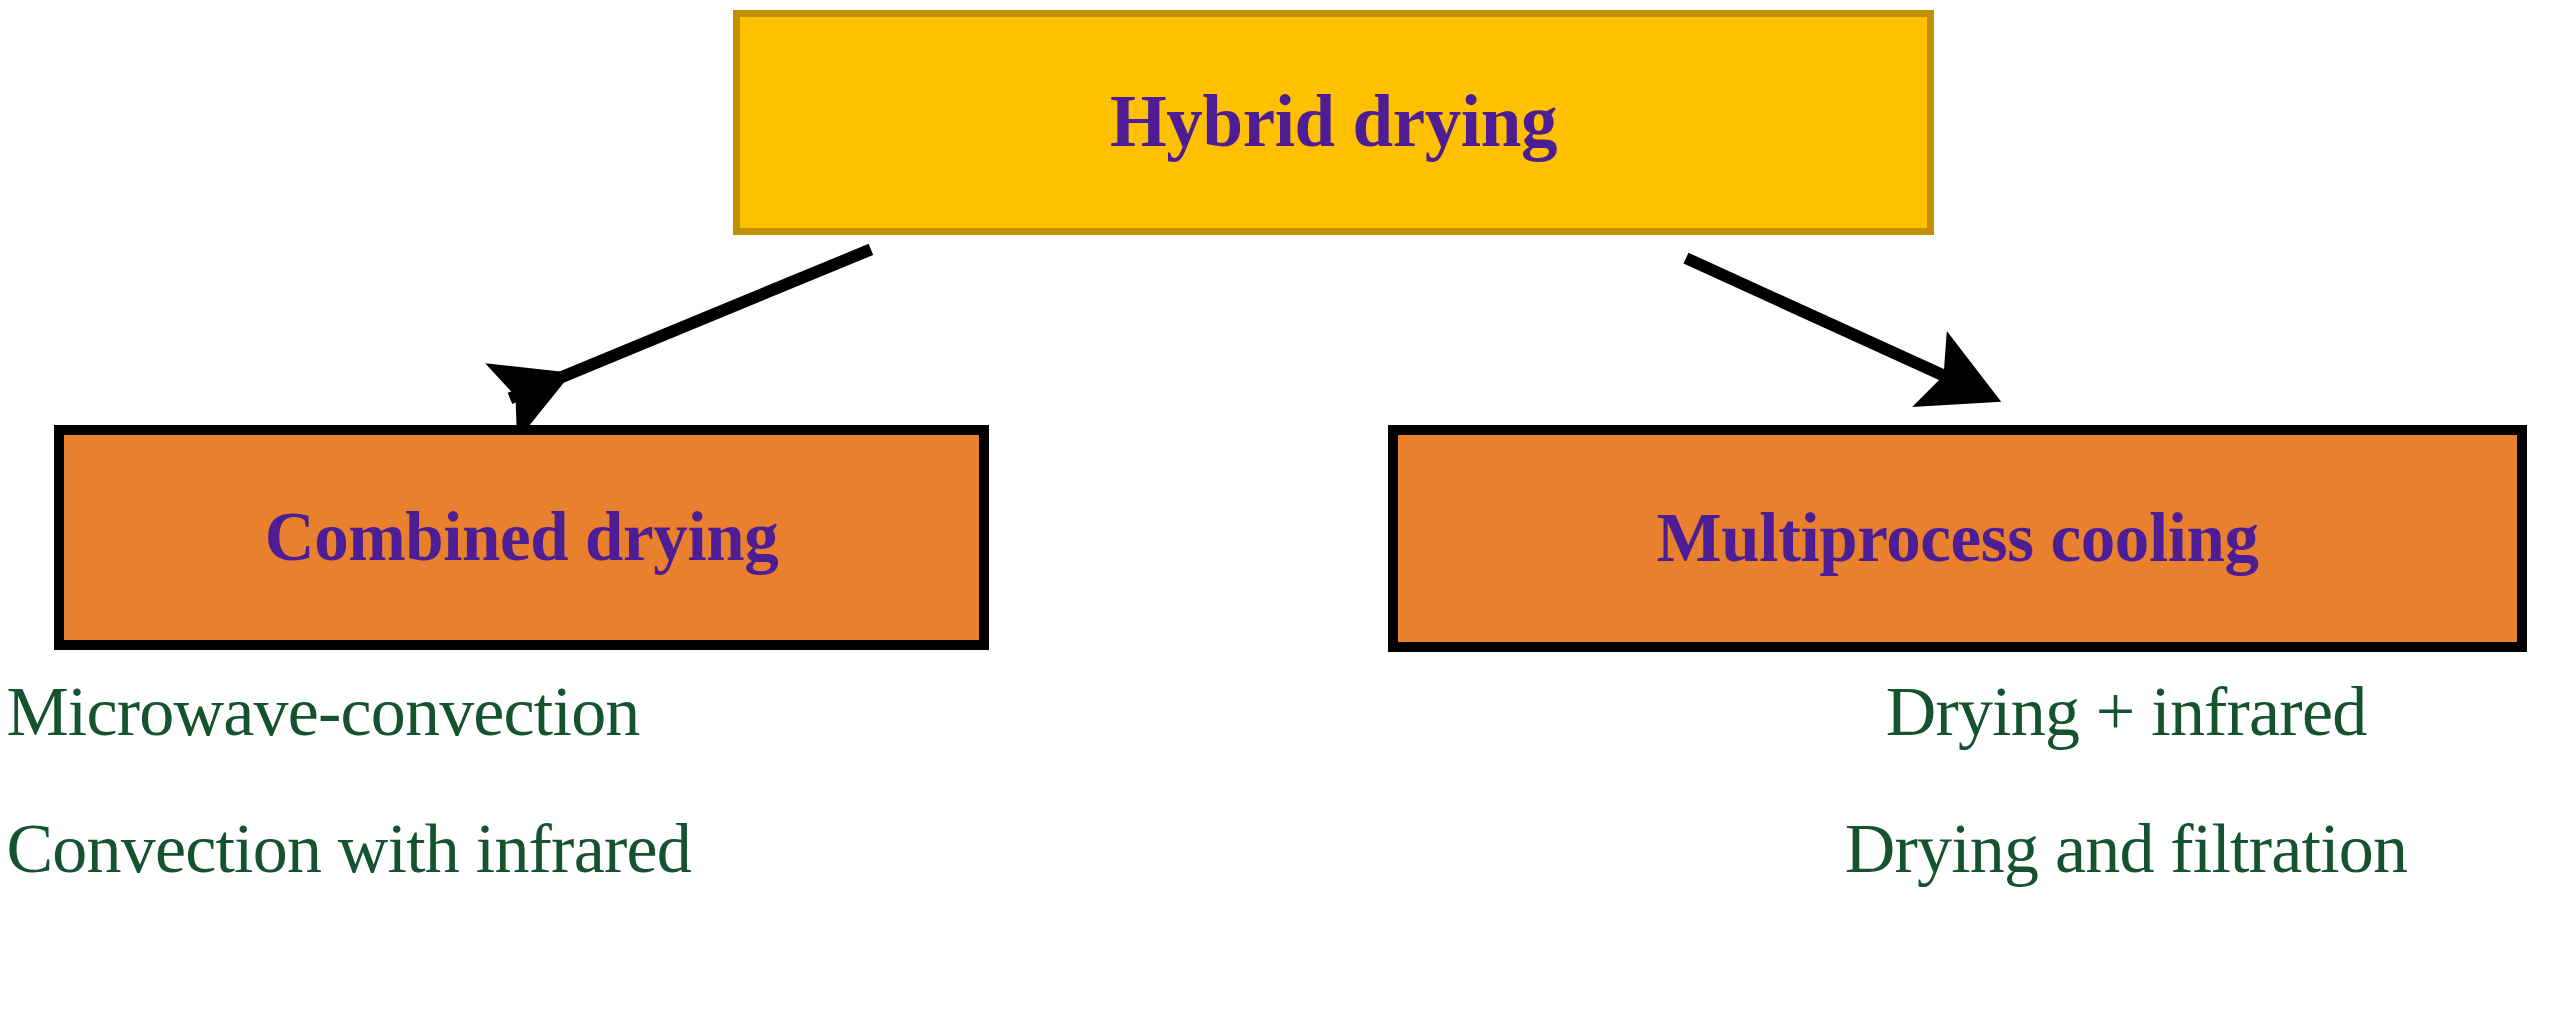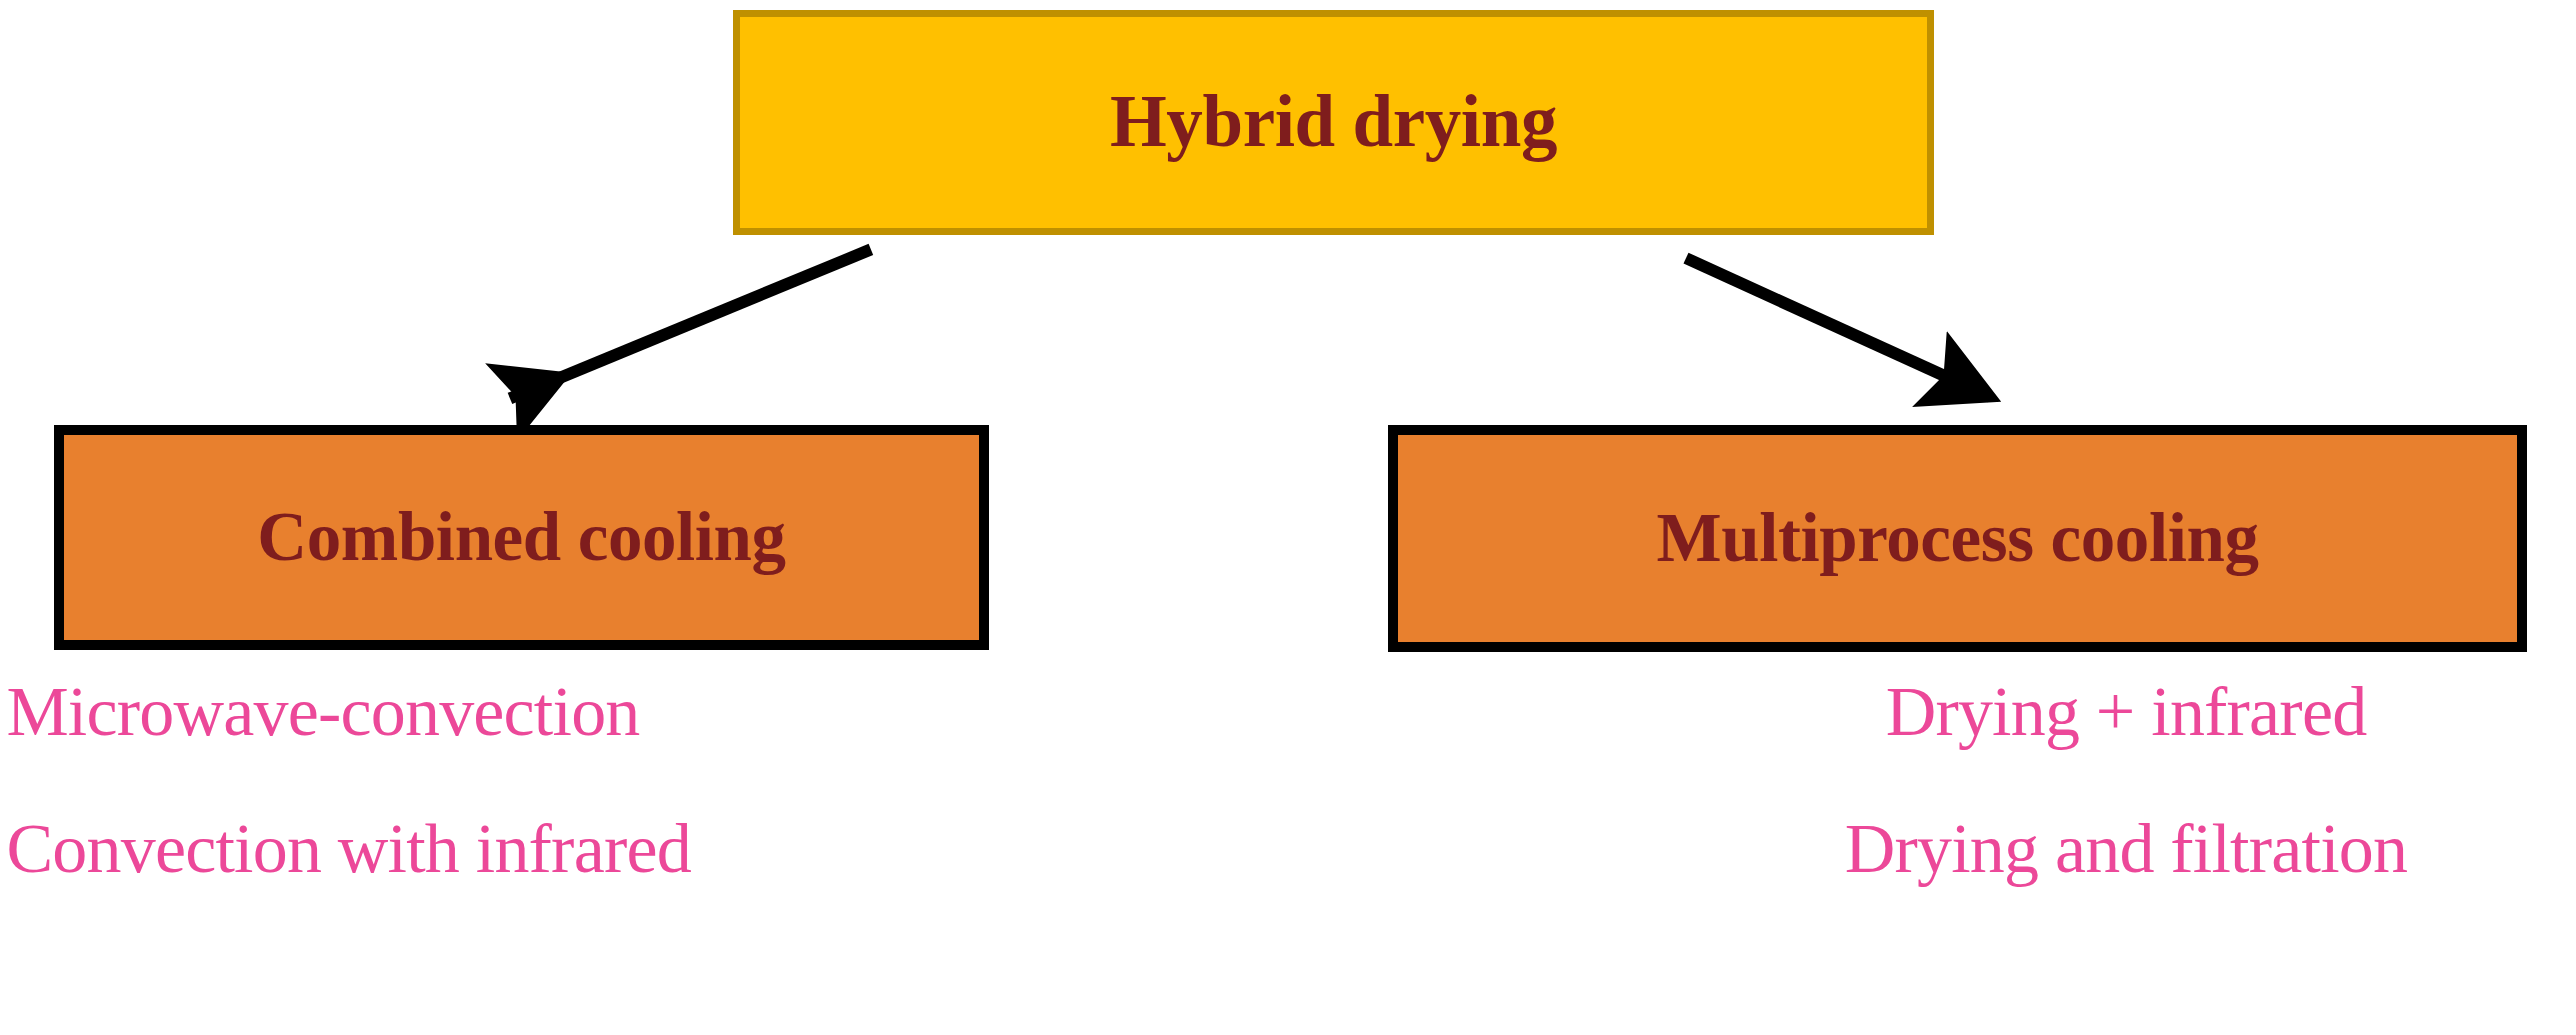--- a/index.html
+++ b/index.html
@@ -18,21 +18,21 @@
 
   
   .node {
     position: absolute;
     box-sizing: border-box;
     display: flex;
     align-items: center;
     justify-content: center;
     text-align: center;
     font-weight: bold;
-    color: #7f1d1d;
+    color: #4c1d95;
     line-height: 1.05;
     letter-spacing: -0.4px;
   }
 
   #node-hybrid {
     left: 733px;
     top: 9.6px;
     width: 1201px;
     height: 225px;
     background: #ffc000;
@@ -70,21 +70,21 @@
     pointer-events: none;
   }
 
   
   .leaf-list {
     position: absolute;
     display: flex;
     flex-direction: column;
   }
   .leaf-item {
-    color: #ec4899;
+    color: #14532d;
     font-size: 70px;
     font-weight: normal;
     white-space: nowrap;
     letter-spacing: -0.8px;
   }
 
   #list-combined {
     left: 6.4px;
     top: 668px;
     align-items: flex-start;
@@ -121,21 +121,21 @@
       </marker>
       <marker id="head-right" markerWidth="7" markerHeight="7" refX="5.6" refY="3.5" orient="auto" markerUnits="strokeWidth">
         <path d="M0,0 L6.6,3.5 L0,7 L1.3,3.5 Z" fill="#000000"></path>
       </marker>
     </defs>
     <line x1="1093" y1="313" x2="640" y2="500" stroke="#000000" stroke-width="15" marker-end="url(#head-left)"></line>
     <line x1="2116" y1="324" x2="2498" y2="498" stroke="#000000" stroke-width="15" marker-end="url(#head-right)"></line>
   </svg>
 
   <div id="node-combined" class="node">
-    <span>Combined cooling</span>
+    <span>Combined drying</span>
   </div>
 
   <div id="node-multiprocess" class="node">
     <span>Multiprocess cooling</span>
   </div>
 
   <div id="list-combined" class="leaf-list">
     <div class="leaf-item">Microwave-convection</div>
     <div class="leaf-item">Convection with infrared</div>
   </div>

